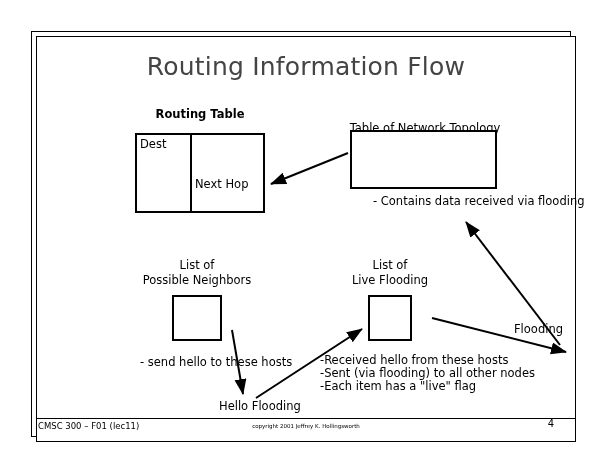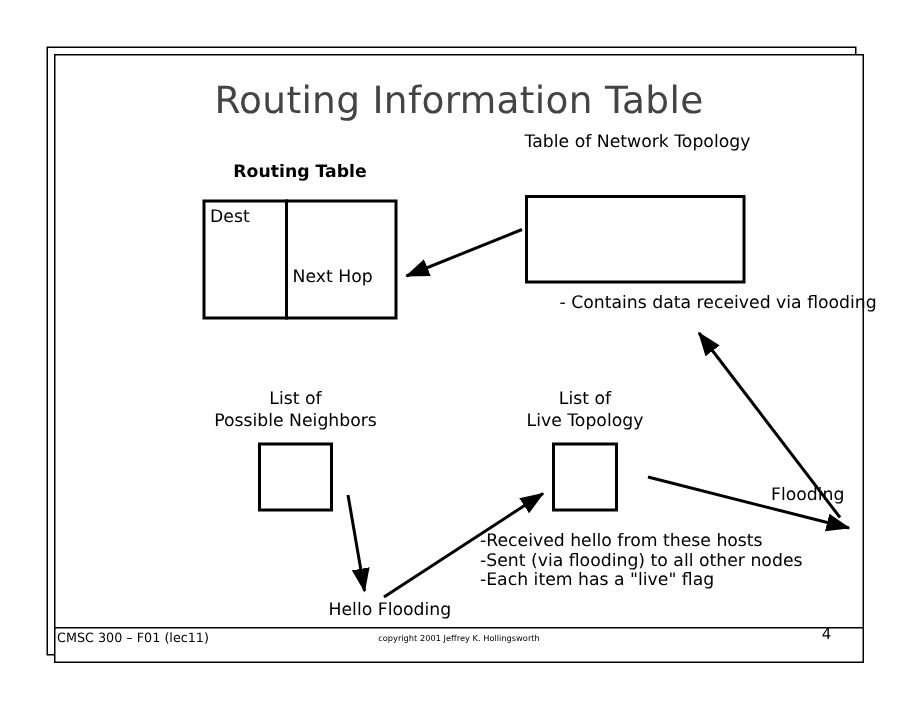--- a/index.html
+++ b/index.html
@@ -116,38 +116,39 @@
   }
 </style>
 </head>
 <body>
 
 <div id="slide">
 
   <div class="frame-outer"></div>
   <div class="frame-inner"></div>
 
-  <div class="title">Routing Information Table</div>
+  <div class="title">Routing Information Flow</div>
 
   <div class="lbl center" style="left:135px; top:107px; width:130px;font-weight:bold;">Routing Table</div>
   <div class="box" style="left:135px; top:133px; width:130px; height:80px;"></div>
   <div class="vdiv" style="left:190px; top:133px; height:80px;"></div>
   <div class="lbl" style="left:140px; top:137px;">Dest</div>
   <div class="lbl" style="left:195px; top:137px;margin-top:40px;">Next Hop</div>
 
-  <div class="lbl center" style="left:340px; top:87px; width:170px;">Table of  Network Topology</div>
+  <div class="lbl center" style="left:340px; top:121px; width:170px;">Table of  Network Topology</div>
   <div class="box" style="left:350px; top:130px; width:147px; height:59px;"></div>
   <div class="lbl" style="left:353px; top:194px;margin-left:20px;">- Contains data received via flooding</div>
 
   <div class="lbl center" style="left:137px; top:258px; width:120px;">List of</div>
   <div class="lbl center" style="left:137px; top:273px; width:120px;">Possible Neighbors</div>
   <div class="box" style="left:172px; top:295px; width:50px; height:46px;"></div>
+  <div class="lbl" style="left:140px; top:355px;">- send hello to these hosts</div>
 
   <div class="lbl center" style="left:335px; top:258px; width:110px;">List of</div>
-  <div class="lbl center" style="left:335px; top:273px; width:110px;">Live Topology</div>
+  <div class="lbl center" style="left:335px; top:273px; width:110px;">Live Flooding</div>
   <div class="box" style="left:368px; top:295px; width:44px; height:46px;"></div>
   <div class="lbl" style="left:320px; top:366px;">-Sent (via flooding) to all other nodes</div>
   <div class="lbl" style="left:320px; top:353px;">-Received hello from these hosts</div>
   <div class="lbl" style="left:320px; top:379px;">-Each item has a "live" flag</div>
 
   <div class="lbl" style="left:219px; top:399px;">Hello Flooding</div>
   <div class="lbl" style="left:514px; top:322px;">Flooding</div>
 
   <svg class="arrows" viewBox="0 0 605 467" xmlns="http://www.w3.org/2000/svg">
     <defs>

